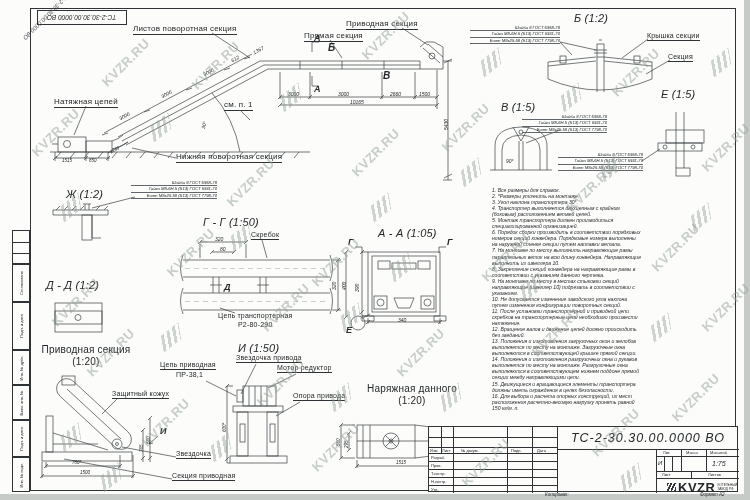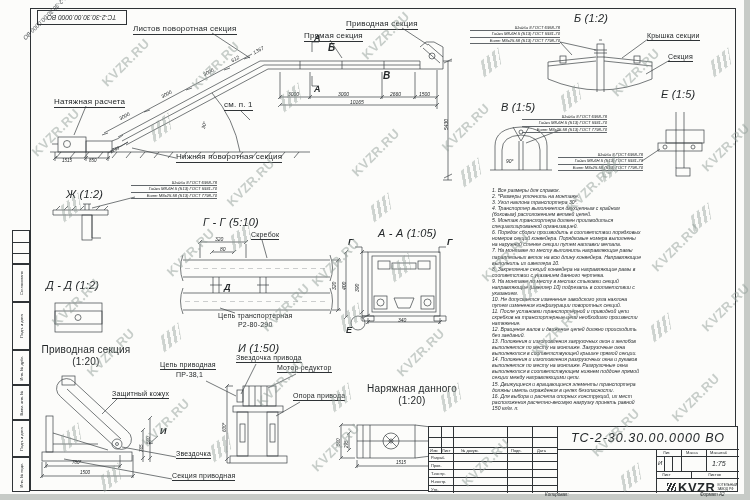--- a/index.html
+++ b/index.html
@@ -213,21 +213,21 @@
     <path d="M341,425 V458 M349,433 V450 M341,425 H355 M341,458 H355 M339,427 l4,-4 M339,460 l4,-4 M347,435 l4,-4 M347,452 l4,-4"></path>
     <path d="M357,466 H450 M357,460 V468 M450,456 V468 M355,468 l4,-4 M448,468 l4,-4"></path>
   </g>
 </svg>
 
 <div class="layer">
 
   <span class="lbl u" style="left:133px;top:24px">Листов поворотная секция</span>
   <span class="lbl u" style="left:304px;top:31px">Прямая секция</span>
   <span class="lbl u" style="left:346px;top:19px">Приводная секция</span>
-  <span class="lbl u" style="left:54px;top:97px">Натяжная расчета</span>
+  <span class="lbl u" style="left:54px;top:97px">Натяжная цепей</span>
   <span class="lbl u" style="left:224px;top:100px">см. п. 1</span>
   <span class="lbl u" style="left:176px;top:152px">Нижняя поворотная секция</span>
   <span class="mark" style="left:314px;top:33px">А</span>
   <span class="mark" style="left:314px;top:84px">А</span>
   <span class="mark" style="left:328px;top:42px;font-size:10px">Б</span>
   <span class="mark" style="left:383px;top:70px;font-size:10px">В</span>
 
   <span class="dim rot28" style="left:252px;top:50px">1367</span>
   <span class="dim rot28" style="left:230px;top:58px">612</span>
   <span class="dim rot28" style="left:202px;top:72px">3000</span>
@@ -259,21 +259,21 @@
     <span>Гайка М8-6Н.5 (S13) ГОСТ 5931-70</span>
     <span>Болт М8х25.58 (S13) ГОСТ 7798-70</span>
   </div>
   <div class="gost" style="left:558px;top:152px;width:85px">
     <span>Шайба 8 ГОСТ 6958-78</span>
     <span>Гайка М8-6Н.5 (S13) ГОСТ 5931-70</span>
     <span>Болт М8х25.58 (S13) ГОСТ 7798-70</span>
   </div>
 
   <span class="lbl s9" style="left:66px;top:188px">Ж (1:2)</span>
-  <span class="lbl s9" style="left:203px;top:216px">Г - Г (5:10)</span>
+  <span class="lbl s9" style="left:203px;top:216px">Г - Г (1:50)</span>
   <span class="lbl s7 u" style="left:251px;top:231px">Скребок</span>
   <span class="dim" style="left:215px;top:236px">320</span>
   <span class="dim" style="left:220px;top:246px">80</span>
   <span class="dim rot90" style="left:331px;top:290px">320</span>
   <span class="dim rot90" style="left:341px;top:290px">400</span>
   <span class="mark" style="left:224px;top:282px">Д</span>
   <span class="lbl s7" style="left:218px;top:312px">Цепь транспортерная</span>
   <span class="lbl s7" style="left:238px;top:321px">Р2-80-290</span>
   <span class="lbl s9" style="left:46px;top:279px">Д - Д (1:2)</span>
   <span class="lbl s9" style="left:378px;top:227px">А - А (1:05)</span>

